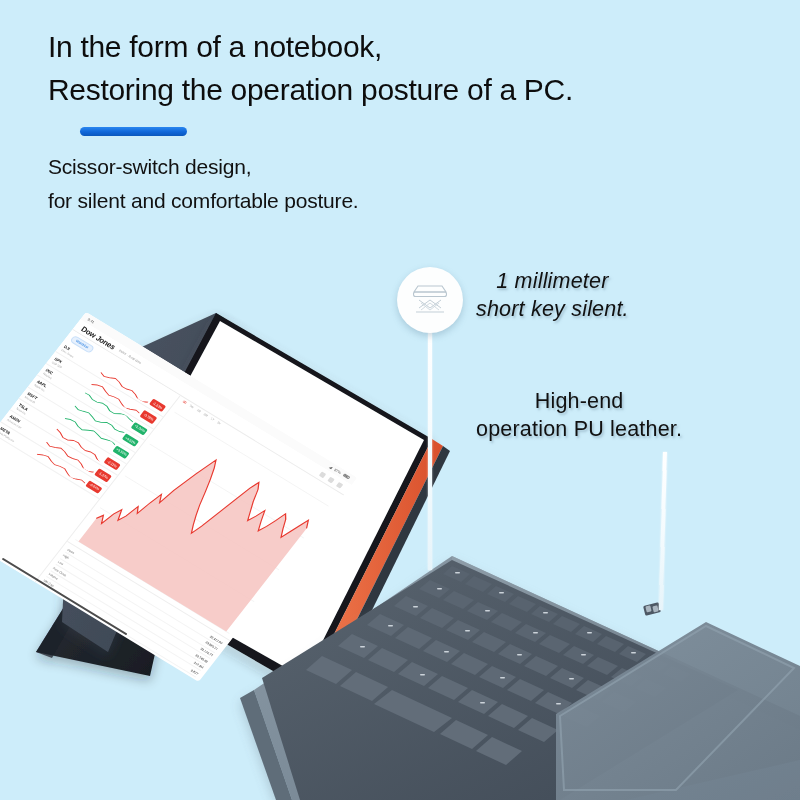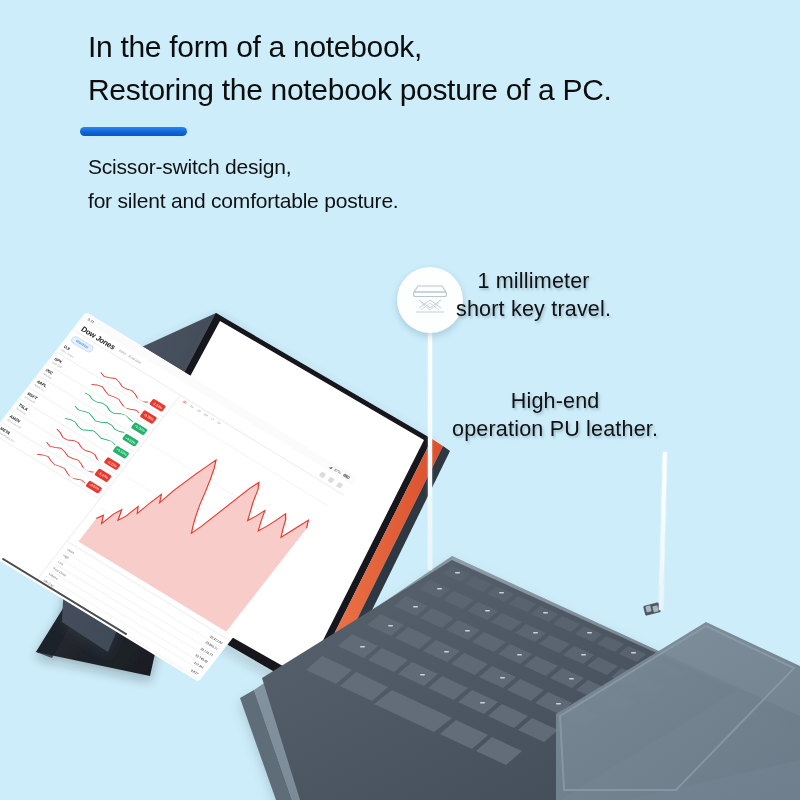--- a/index.html
+++ b/index.html
@@ -14,50 +14,48 @@
     background: #cdedfa;
     overflow: hidden;
   }
 
   
   #headline {
     position: absolute; left: 48px; top: 26px;
     font-size: 30px; line-height: 1.42;
     color: #0d0d0d; letter-spacing: -0.3px;
     white-space: nowrap;
-    margin-left: 40px;
   }
   #headline .l2 { display: block; }
   #accent-bar {
     position: absolute; left: 80px; top: 127px;
     width: 107px; height: 9px; border-radius: 5px;
     background: linear-gradient(180deg, #2a86f0 0%, #0f66d8 55%, #0a57bd 100%);
   }
   #subhead {
     position: absolute; left: 48px; top: 150px;
     font-size: 21px; line-height: 1.6;
     color: #111; letter-spacing: -0.2px;
     white-space: nowrap;
-    margin-left: 40px;
   }
   #subhead .l2 { display: block; }
 
   
   .callout-text {
     position: absolute;
     text-align: center;
     font-size: 21.5px;
     line-height: 1.28;
     color: #111;
     letter-spacing: 0.2px;
     text-shadow: 1.5px 2px 2.5px rgba(120,150,170,.55);
     white-space: nowrap;
   }
-  #callout-keytravel { left: 456px; top: 268px; }
-  #callout-leather   { left: 452px; top: 388px; }
+  #callout-keytravel { left: 476px; top: 268px; font-style: italic; }
+  #callout-leather   { left: 476px; top: 388px; }
   .callout-text span { display: block; }
 
   
   #icon-badge {
     position: absolute; left: 397px; top: 267px;
     width: 66px; height: 66px; border-radius: 50%;
     background: #fdfefe;
     box-shadow: 0 3px 7px rgba(90,130,155,.33);
     display: flex; align-items: center; justify-content: center;
   }
@@ -495,21 +493,21 @@
               <span>9.82T</span>
             </div>
           </div>
       </div>
     </div>
     <div class="homebar"></div>
   </div>
 
   <div id="headline">
     <span class="l1">In the form of a notebook,</span>
-    <span class="l2">Restoring the notebook posture of a PC.</span>
+    <span class="l2">Restoring the operation posture of a PC.</span>
   </div>
 
   <div id="accent-bar"></div>
 
   <div id="subhead">
     <span class="l1">Scissor-switch design,</span>
     <span class="l2">for silent and comfortable posture.</span>
   </div>
 
   <div class="connector" id="connector-keytravel"></div>
@@ -525,21 +523,21 @@
       <path d="M11,27 L22,19 L33,27" fill="none" stroke="#c3cfd7" stroke-width="1"></path>
       <path d="M13,22 L22,29 L31,22" fill="none" stroke="#ccd7de" stroke-width=".9"></path>
       <path d="M13,29 L22,22 L31,29" fill="none" stroke="#ccd7de" stroke-width=".9"></path>
 
       <path d="M8,31 L36,31" stroke="#c3cfd7" stroke-width="1"></path>
     </svg>
   </div>
 
   <div class="callout-text" id="callout-keytravel">
     <span>1 millimeter</span>
-    <span>short key travel.</span>
+    <span>short key silent.</span>
   </div>
 
   <div class="callout-text" id="callout-leather">
     <span>High-end</span>
     <span>operation PU leather.</span>
   </div>
 
 </div>
 
 </body></html>

